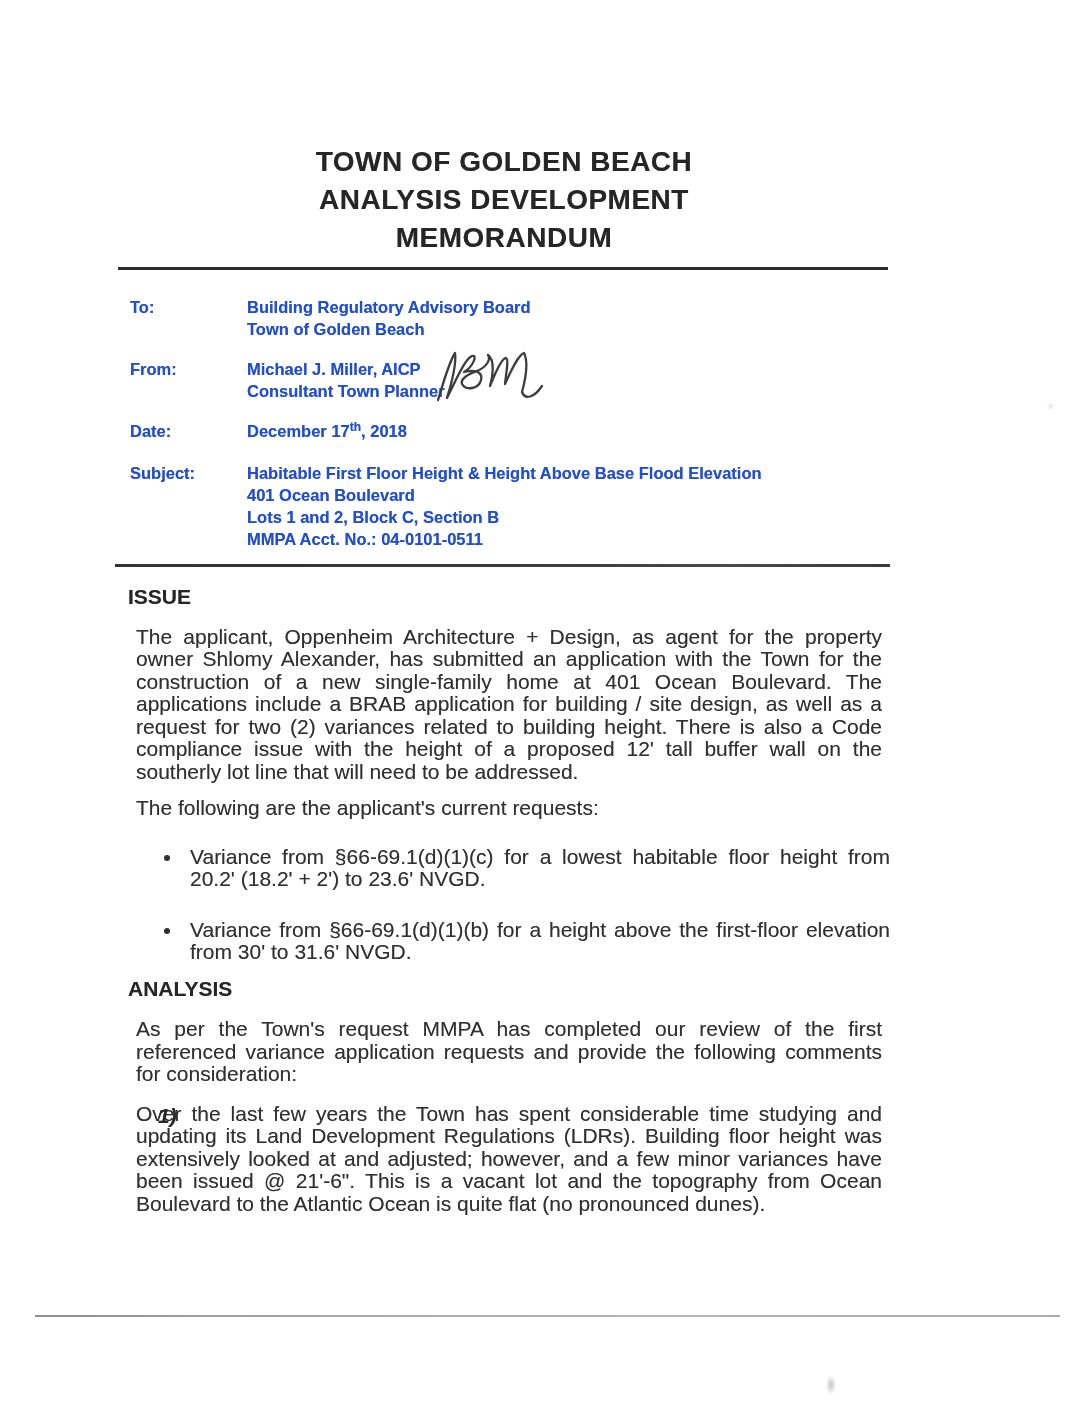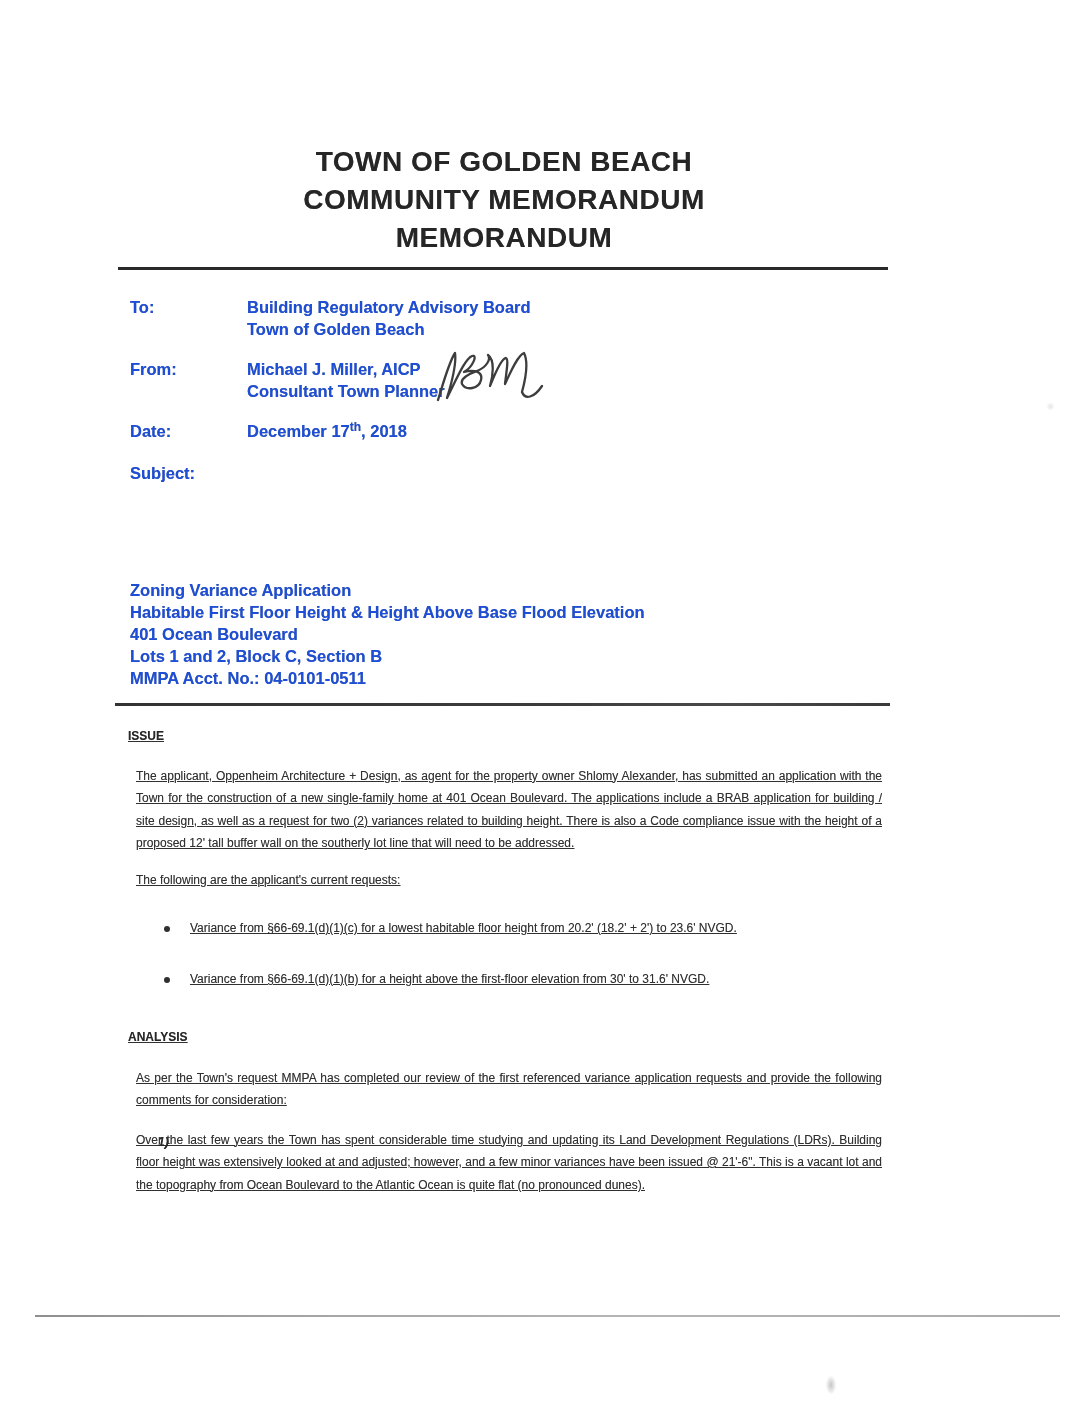--- a/index.html
+++ b/index.html
@@ -40,42 +40,41 @@
     margin-left: 130px;
     margin-top: 26px;
     font-size: 16.5px;
     font-weight: bold;
     line-height: 22px;
     color: #1d4ed8;
     text-shadow: 0 0 0.5px rgba(40,40,40,0.5);
   }
   .meta-row { display: flex; }
   .meta-row + .meta-row { margin-top: 18px; }
-  .meta-row.subject-row { margin-top: 20px; flex-direction: column; }
+  .meta-row.subject-row { margin-top: 20px; }
   .meta-label { width: 117px; flex: 0 0 117px; }
   .meta-value { position: relative; }
   .signature {
     position: absolute;
     left: 185px;
     top: -12px;
     pointer-events: none;
   }
   sup.ord { font-size: 12px; vertical-align: super; line-height: 0; }
   .body {
     margin-left: 128px;
     width: 762px;
-    font-size: 12px;
+    font-size: 21px;
     line-height: 22.5px;
     color: #303030;
     text-shadow: 0 0 0.45px rgba(45,45,45,0.45);
-    text-decoration: underline;
   }
   .heading { font-weight: bold; color: #262626; }
   .heading-issue { margin-top: 19px; }
-  .heading-analysis { margin-top: 36px; }
+  .heading-analysis { margin-top: 14px; }
   .body p { margin: 8px; }
   .p-issue-1 { margin-top: 17px !important; }
   .p-requests { margin-top: 14px !important; }
   .p-analysis-1 { margin-top: 18px !important; }
   .p-analysis-2 { margin-top: 12px !important; }
   .just { text-align: justify; }
   ul.req-list { list-style: none; margin: 26px 0 0 0; padding: 0; }
   ul.req-list li {
     position: relative;
     padding-left: 62px;
@@ -122,21 +121,21 @@
     background: radial-gradient(circle, rgba(120,120,120,0.18) 0%, transparent 70%);
   }
 </style>
 </head>
 <body>
 
 <div class="page">
 
   <div class="title-block">
     <div>TOWN OF GOLDEN BEACH</div>
-    <div>COMMUNITY MEMORANDUM</div>
+    <div>ANALYSIS DEVELOPMENT</div>
     <div>MEMORANDUM</div>
   </div>
 
   <div class="rule rule-top"></div>
 
   <div class="meta">
 
     <div class="meta-row">
       <div class="meta-label">To:</div>
       <div class="meta-value">
@@ -161,21 +160,20 @@
     <div class="meta-row">
       <div class="meta-label">Date:</div>
       <div class="meta-value">
         <span>December 17</span><sup class="ord">th</sup><span>, 2018</span>
       </div>
     </div>
 
     <div class="meta-row subject-row">
       <div class="meta-label">Subject:</div>
       <div class="meta-value">
-        <div>Zoning Variance Application</div>
         <div>Habitable First Floor Height &amp; Height Above Base Flood Elevation</div>
         <div>401 Ocean Boulevard</div>
         <div>Lots 1 and 2, Block C, Section B</div>
         <div>MMPA Acct. No.: 04-0101-0511</div>
       </div>
     </div>
 
   </div>
 
   <div class="rule rule-mid"></div>

